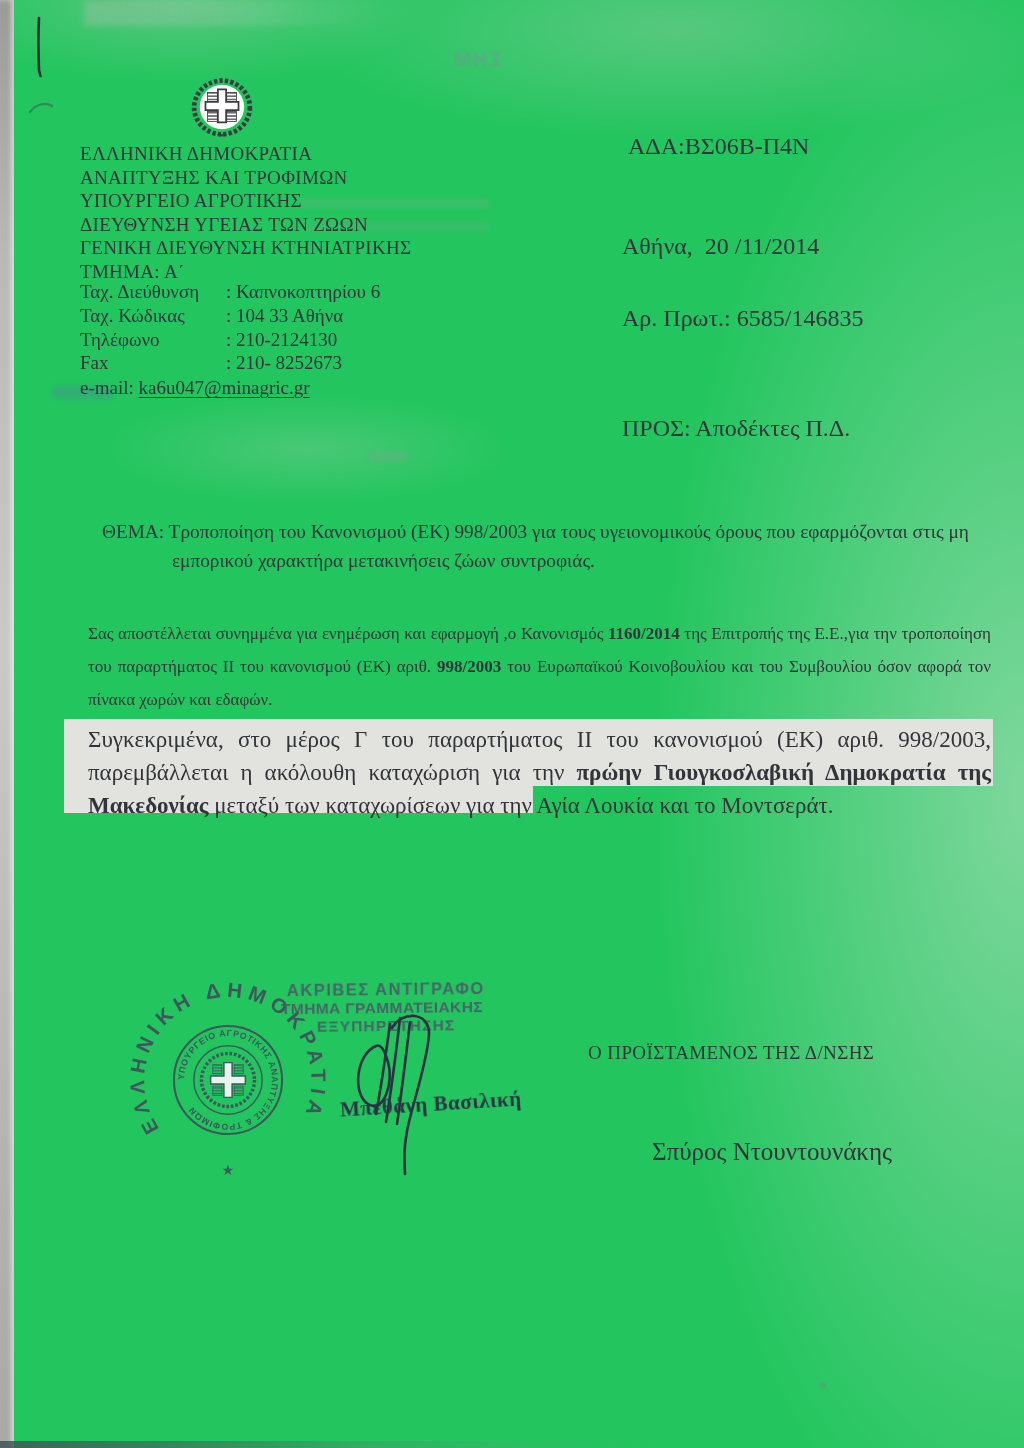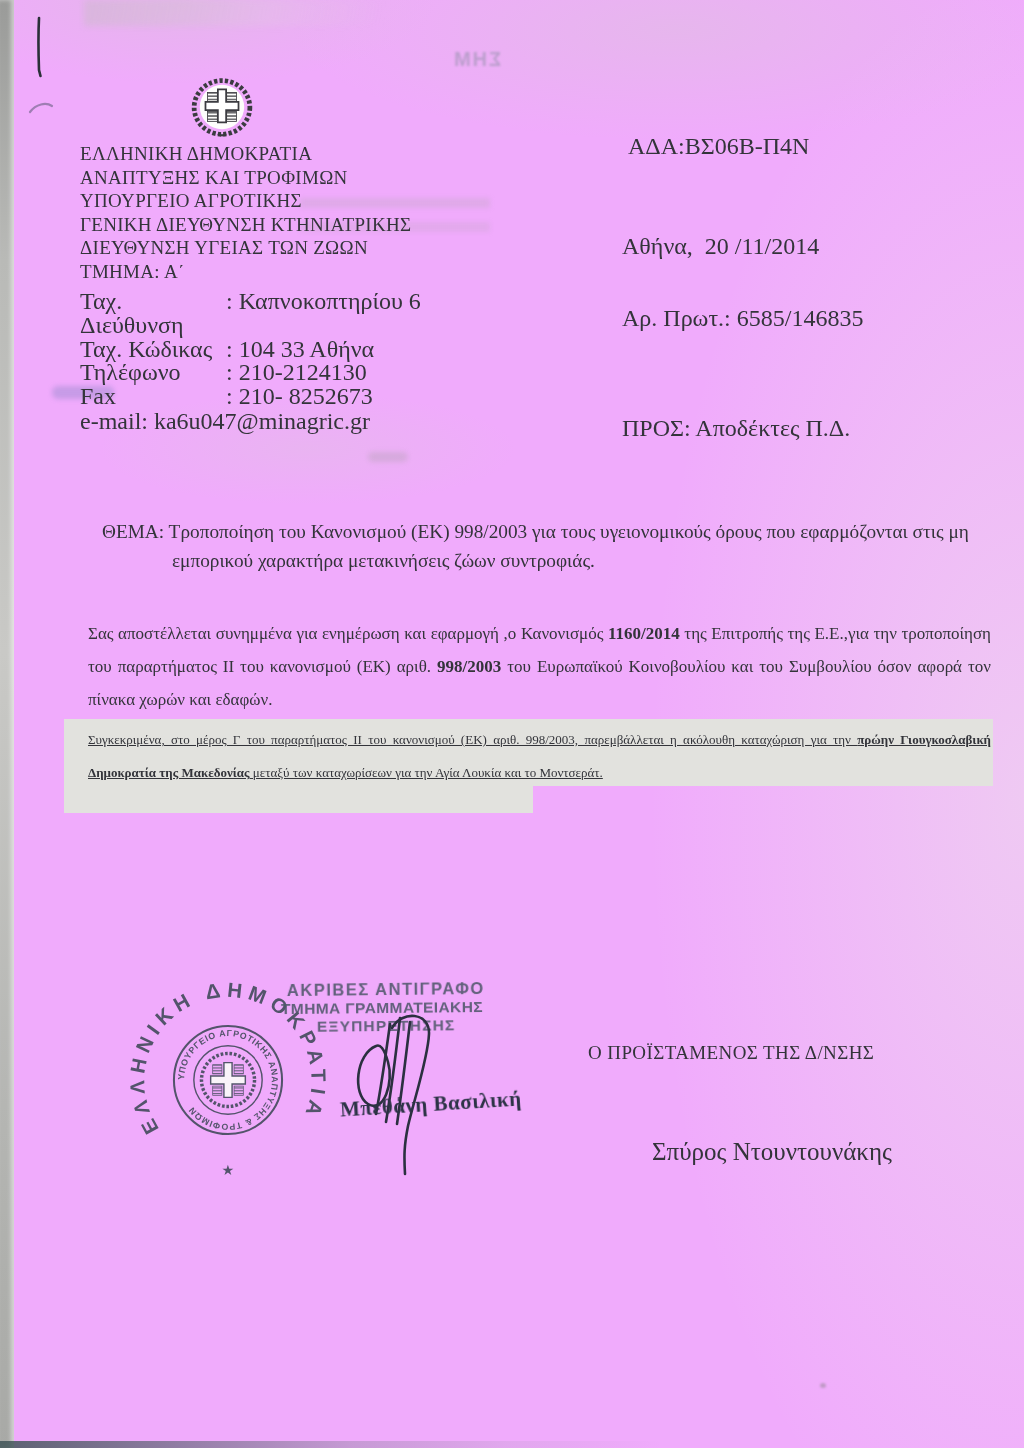--- a/index.html
+++ b/index.html
@@ -1,56 +1,56 @@
 <!DOCTYPE html>
 <html><head>
 <meta charset="utf-8">
 <style>
   html,body{margin:0;padding:0;background:#e8e8e6;}
   .page{
     position:relative;width:1024px;height:1448px;margin:0 auto;
-    background:#f0abfc;overflow:hidden;
+    background:#22c55e;overflow:hidden;
     font-family:"Liberation Serif", serif;color:#33343a;
   }
   .tints{position:absolute;inset:0;pointer-events:none;
     background:
       radial-gradient(620px 180px at 66% 2%, rgba(208,208,202,.30), transparent 62%),
       radial-gradient(420px 140px at 18% 0%, rgba(204,204,198,.32), transparent 60%),
       radial-gradient(300px 80px at 30% 31%, rgba(210,210,205,.22), transparent 70%),
       radial-gradient(500px 1100px at 100% 55%, rgba(238,238,232,.45), transparent 75%);
   }
   .scan-edge-left{position:absolute;left:0;top:0;width:14px;height:1448px;
     background:linear-gradient(180deg,#9a9b99 0%,#b9bab7 18%,#c9c9c6 45%,#b4b5b2 78%,#a8a9a6 100%);
     box-shadow:inset -3px 0 4px rgba(255,255,255,.5);}
   .bottom-strip{position:absolute;left:0;top:1441px;width:780px;height:7px;
     background:linear-gradient(90deg, rgba(64,84,88,.85) 0%, rgba(64,84,88,.55) 22%, rgba(90,108,110,.28) 45%, rgba(120,135,136,.12) 65%, transparent 85%);}
   .topfold{position:absolute;left:84px;top:0;width:300px;height:26px;
     background:linear-gradient(100deg, rgba(190,190,185,.35), rgba(220,220,214,.15) 60%, transparent);
     filter:blur(3px);}
   
   .emblem{position:absolute;left:190px;top:78px;}
   .org-block{position:absolute;left:80px;top:142px;font-size:19px;line-height:23.6px;letter-spacing:.3px;}
-  .contact-block{position:absolute;left:80px;top:290px;font-size:24px;line-height:23.8px;}
+  .contact-block{position:absolute;left:80px;top:280px;font-size:19px;line-height:23.8px;}
   .contact-row{display:flex;}
   .contact-row .lbl{width:146px;flex:0 0 auto;}
   .email-row{margin-top:1px;}
-  .email-link{text-underline-offset:3px;}
+  .email-link{text-decoration:underline;text-underline-offset:3px;}
   
   .ref-block{position:absolute;left:622px;top:86px;width:330px;font-size:24px;line-height:24px;white-space:pre-wrap;}
   .ref-ada{margin-left:6px;margin-bottom:28px;}
   .ref-recipient{margin-top:38px;}
   
   .subject{position:absolute;left:78px;top:518px;width:872px;font-size:19.3px;line-height:28.5px;
     padding-left:70px;text-indent:-70px;margin-left:24px;}
   
   .p1{position:absolute;left:88px;top:617px;width:903px;font-size:17px;line-height:33px;text-align:justify;}
   .hl-rect{position:absolute;background:#e2e2de;}
   .hl-1{left:64px;top:719px;width:929px;height:67px;}
   .hl-2{left:64px;top:786px;width:469px;height:27px;}
-  .p2{position:absolute;left:88px;top:723px;width:903px;font-size:13px;line-height:33px;text-align:justify;z-index:2;text-decoration:underline;}
+  .p2{position:absolute;left:88px;top:723px;width:903px;font-size:23px;line-height:33px;text-align:justify;z-index:2;}
   
   .round-stamp{position:absolute;left:126px;top:978px;opacity:.9;}
   .certified{position:absolute;left:278px;top:980px;width:216px;text-align:center;z-index:3;
     font-family:"Liberation Sans", sans-serif;font-weight:700;color:rgba(78,86,106,.88);
     filter:blur(.3px);transform:rotate(-.6deg);}
   .certified .c1{font-size:16.5px;letter-spacing:1.5px;white-space:nowrap;}
   .certified .c2{font-size:15.5px;letter-spacing:.4px;white-space:nowrap;margin-left:-8px;}
   .certified .c3{font-size:15.5px;letter-spacing:1.2px;}
   .signature{position:absolute;left:342px;top:1008px;z-index:4;}
   .signer-name{position:absolute;left:340px;top:1092px;z-index:5;
@@ -106,22 +106,22 @@
     <rect x="17" y="32.5" width="9.5" height="9.5" fill="url(#hatch1)" stroke="#3b3b40" stroke-width=".8"></rect>
     <rect x="35.5" y="32.5" width="9.5" height="9.5" fill="url(#hatch1)" stroke="#3b3b40" stroke-width=".8"></rect>
     <path d="M27,11 h8 v12 h12 v8 h-12 v12 h-8 V31 H15 v-8 h12 z" fill="#fff" stroke="#3b3b40" stroke-width="1.7"></path>
     <path d="M27,54 q4,3 8,0" fill="none" stroke="#3b3b40" stroke-width="2"></path>
   </svg>
 
   <div class="org-block">
     <div>ΕΛΛΗΝΙΚΗ ΔΗΜΟΚΡΑΤΙΑ</div>
     <div>ΑΝΑΠΤΥΞΗΣ ΚΑΙ ΤΡΟΦΙΜΩΝ</div>
     <div>ΥΠΟΥΡΓΕΙΟ ΑΓΡΟΤΙΚΗΣ</div>
+    <div>ΔΙΕΥΘΥΝΣΗ ΥΓΕΙΑΣ ΤΩΝ ΖΩΩΝ</div>
     <div>ΓΕΝΙΚΗ ΔΙΕΥΘΥΝΣΗ ΚΤΗΝΙΑΤΡΙΚΗΣ</div>
-    <div>ΔΙΕΥΘΥΝΣΗ ΥΓΕΙΑΣ ΤΩΝ ΖΩΩΝ</div>
     <div>ΤΜΗΜΑ: Α΄</div>
   </div>
 
   <div class="contact-block">
     <div class="contact-row">
       <span class="lbl">Ταχ. Διεύθυνση</span>
       <span class="val">: Καπνοκοπτηρίου 6</span>
     </div>
     <div class="contact-row">
       <span class="lbl">Ταχ. Κώδικας</span>

